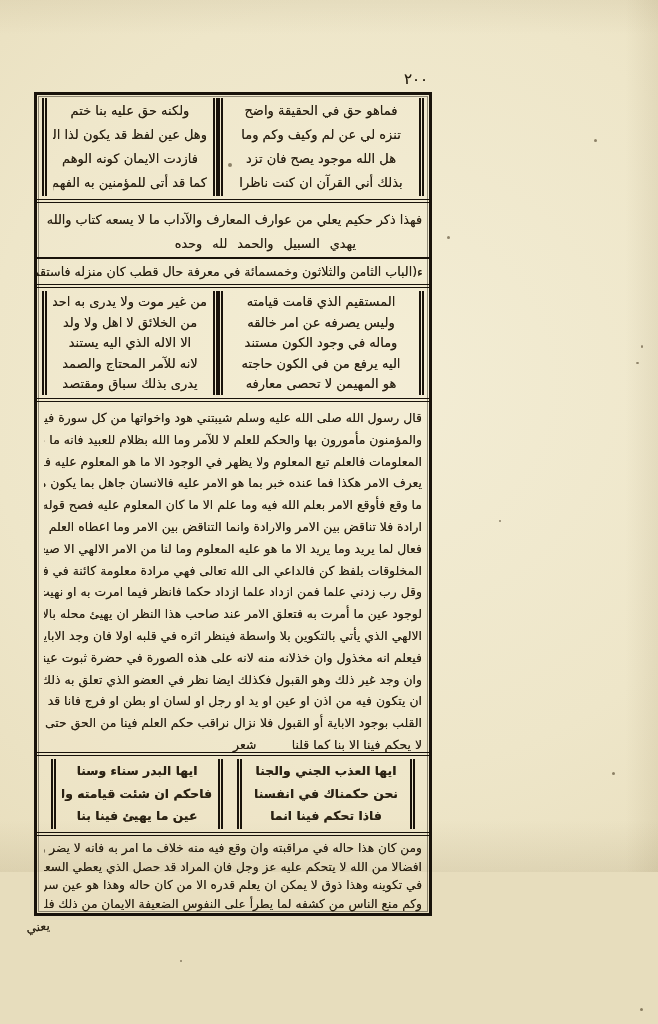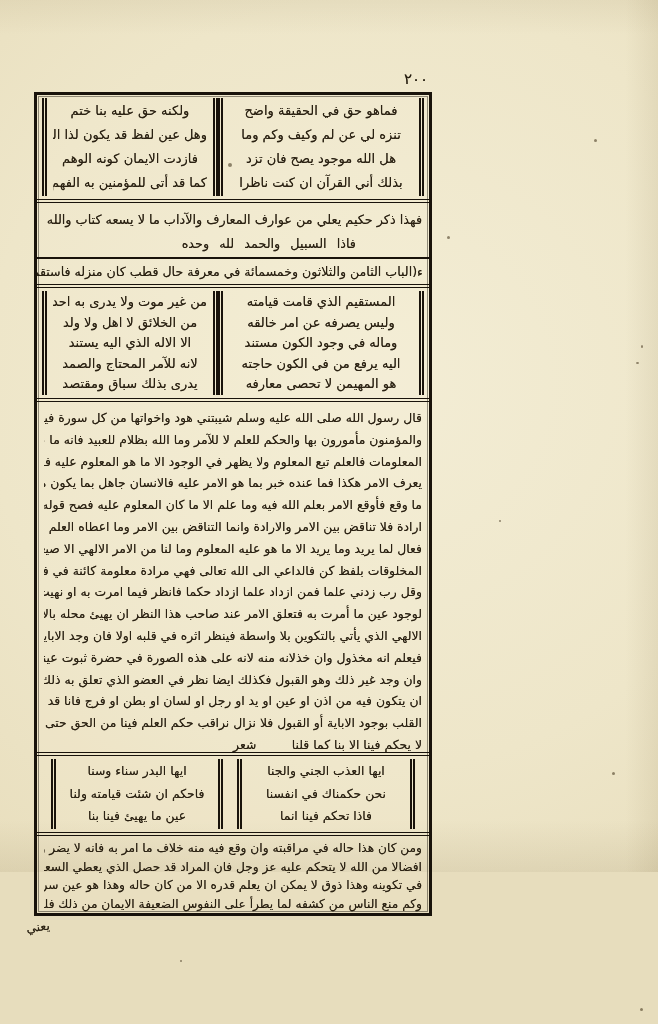--- a/index.html
+++ b/index.html
@@ -43,21 +43,21 @@
   .row2{height:110px;justify-content:space-between;}
   .row3{height:76px;justify-content:center;gap:14px;}
   .poem-box{
     box-sizing:border-box;border-left:5px double #19130b;border-right:5px double #19130b;
     display:flex;flex-direction:column;justify-content:space-around;
     text-align:center;padding:1px 6px;overflow:hidden;
   }
   .row1 .poem-box,.row2 .poem-box{font-size:13px;}
   .row1 .box-r{width:206px;}  .row1 .box-l{width:176px;text-align:center;}
   .row2 .box-r{width:206px;}  .row2 .box-l{width:176px;}
-  .row3 .poem-box{font-size:12.4px;}
+  .row3 .poem-box{font-size:12.4px;font-weight:bold;}
   .row3 .box-r{width:178px;}  .row3 .box-l{width:172px;}
   .verse{white-space:nowrap;overflow:hidden;line-height:1.35;}
 
   
   .prose{box-sizing:border-box;overflow:hidden;}
   .pline{
     white-space:nowrap;overflow:hidden;
     text-align:justify;text-align-last:justify;
   }
   .prose1{flex:none;height:54px;padding:5px 7px 0;font-size:12.8px;}
@@ -116,21 +116,21 @@
         <div class="verse">وهل عين لفظ قد يكون لذا الحكم</div>
         <div class="verse">فازدت الايمان كونه الوهم</div>
         <div class="verse">كما قد أتى للمؤمنين به الفهم</div>
       </div>
     </div>
 
     <div class="hrule"></div>
 
     <div class="prose prose1">
       <div class="pline">فهذا ذكر حكيم يعلي من عوارف المعارف والآداب ما لا يسعه كتاب والله يقول الحق وهو</div>
-      <div class="pline l2">فاذا السبيل والحمد لله وحده</div>
+      <div class="pline l2">يهدي السبيل والحمد لله وحده</div>
     </div>
 
     <div class="hrule-thin"></div>
 
     <div class="heading">
       <span class="h-text"><span>ء</span><span>(الباب الثامن والثلاثون وخمسمائة في معرفة حال قطب كان منزله فاستقم كما أمرت</span></span>
 
     </div>
 
     <div class="poem-row row2">

